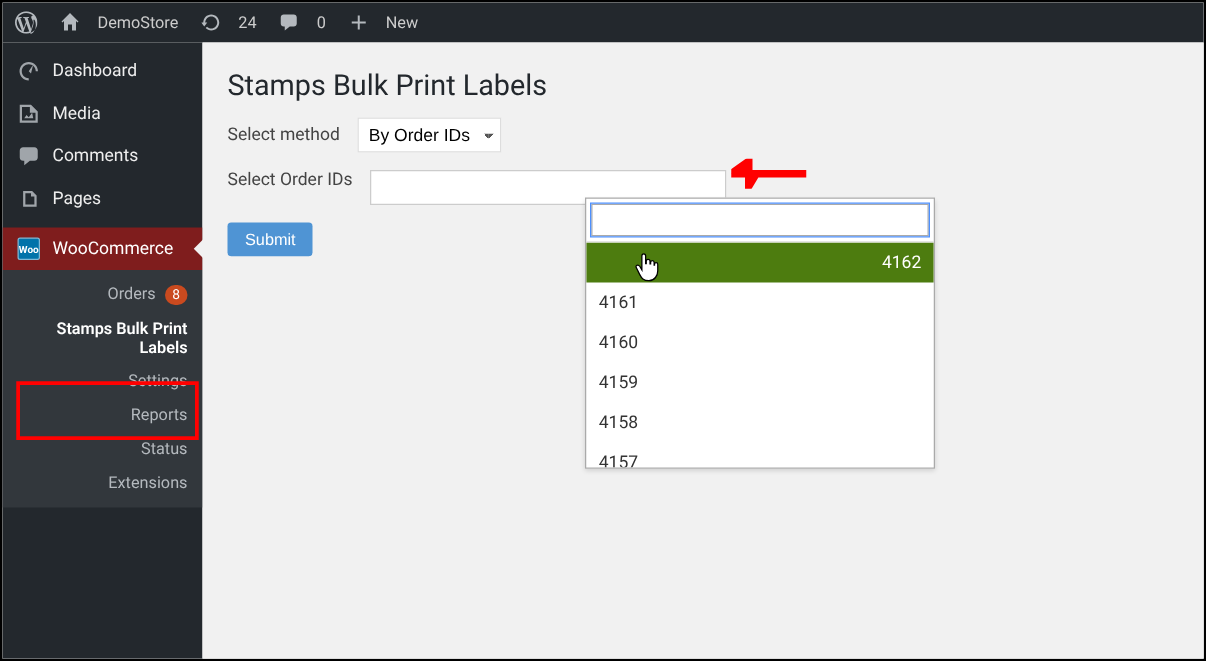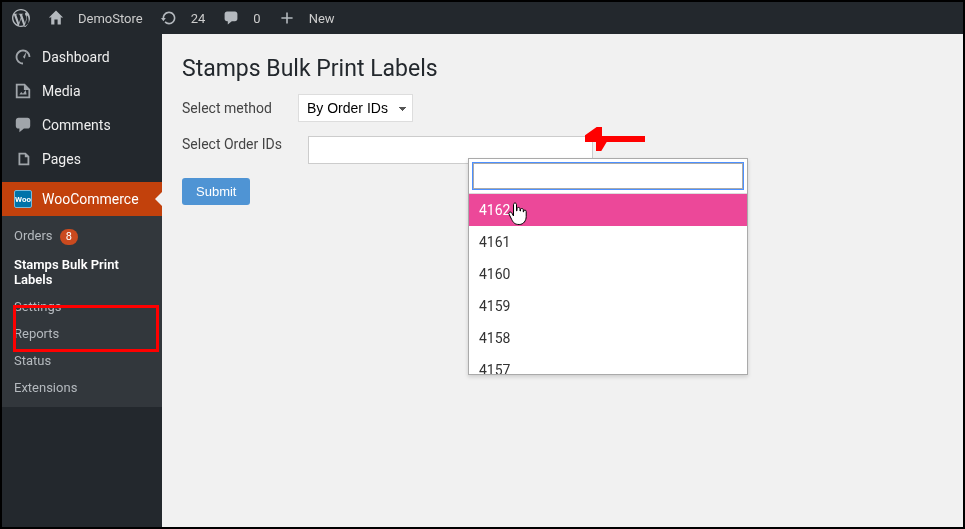--- a/index.html
+++ b/index.html
@@ -7,46 +7,46 @@
   .outer { width: 965px; height: 529px; position: relative; border: 2px solid #000; overflow: hidden; background: #fff; }
 
   .adminbar { height: 32px; background: #23282d; color: #b4b9be; display: flex; align-items: center; padding: 0 10px; gap: 18px; font-size: 13px; }
   .adminbar .item { display: flex; align-items: flex-end; gap: 14px; color: #ccc; cursor: pointer; }
   .adminbar svg { fill: #b4b9be; }
 
   .body-wrap { display: flex; height: calc(100% - 32px); }
   .sidebar { width: 160px; background: #23282d; color: #ccc; font-size: 14px; }
   .sidebar .menu-item { display: flex; align-items: center; gap: 10px; padding: 8px 12px; color: #eee; cursor: pointer; position: relative; }
   .sidebar .top-level { margin-top: 6px; }
-  .sidebar .menu-item.active { background: #c2410c; color: #fff; font-weight: 400; text-align: right; }
+  .sidebar .menu-item.active { background: #7f1d1d; color: #fff; font-weight: 400; text-align: right; }
   .sidebar .menu-item.active::after { content: ''; position: absolute; right: -1px; top: 50%; transform: translateY(-50%); border: 8px solid transparent; border-right-color: #f1f1f1; }
-  .sidebar .sub { background: #32373c; padding: 6px 0; font-size: 13px; }
+  .sidebar .sub { background: #32373c; padding: 6px 0; font-size: 13px; text-align: right; }
   .sidebar .sub .sub-item { padding: 6px 12px; color: #b4b9be; cursor: pointer; }
   .sidebar .sub .sub-item.current { color: #fff; font-weight: 600; }
   .sidebar .sub .badge { display: inline-block; background: #ca4a1f; color: #fff; border-radius: 10px; padding: 0 6px; font-size: 11px; margin-left: 4px; line-height: 16px; }
   .sidebar svg { fill: #a0a5aa; }
   .woo-icon { width: 18px; height: 18px; background: #0073aa; border: 1px solid #7eb9d6; color: #fff; display: inline-flex; align-items: center; justify-content: center; font-size: 8px; font-weight: bold; border-radius: 2px; }
 
   .content { flex: 1; background: #f1f1f1; padding: 12px 20px; position: relative; }
   h1.page-title { font-size: 23px; font-weight: 400; color: #23282d; padding: 9px 0 12px; }
-  .form-row { display: flex; align-items: center; gap: 16px; margin-bottom: 14px; }
+  .form-row { display: flex; align-items: center; gap: 4px; margin-bottom: 14px; }
   .form-label { color: #444; font-size: 14px; width: 100px; }
   select.method { height: 28px; border: 1px solid #ddd; background: #fff; font-size: 14px; padding: 0 24px 0 8px; appearance: none; -webkit-appearance: none; background-image: linear-gradient(45deg, transparent 50%, #555 50%), linear-gradient(135deg, #555 50%, transparent 50%); background-position: right 9px top 12px, right 5px top 12px; background-size: 4px 4px, 4px 4px; background-repeat: no-repeat; }
 
   .select-box { width: 285px; }
   .select-input { height: 28px; border: 1px solid #ccc; background: #fff; width: 100%; }
   .dropdown-panel { position: absolute; left: 306px; top: 124px; width: 280px; border: 1px solid #aaa; background: #fff; box-shadow: 0 2px 4px rgba(0,0,0,0.15); }
   .dropdown-search { padding: 4px; border-bottom: 1px solid #ddd; }
   .dropdown-search input { width: 100%; height: 26px; border: 1px solid #aaa; padding: 2px 4px; outline: 1px solid #4d90fe; }
   .dropdown-list { max-height: 195px; overflow-y: scroll; }
   .dropdown-list::-webkit-scrollbar { width: 16px; }
   .dropdown-list::-webkit-scrollbar-track { background: #f1f1f1; }
   .dropdown-list::-webkit-scrollbar-thumb { background: #c1c1c1; }
   .dropdown-option { padding: 8px 10px; font-size: 14px; color: #333; cursor: pointer; }
-  .dropdown-option.highlighted { background: #ec4899; color: #fff; }
+  .dropdown-option.highlighted { background: #4d7c0f; color: #fff; text-align: right; }
   .dropdown-option.last{ padding-bottom: 0px; height: 20px; overflow:hidden;}
 
   .submit-btn { background: #4f94d4; color: #fff; border: none; padding: 6px 14px; border-radius: 3px; font-size: 13px; cursor: pointer; }
 
   
   .red-arrow { position: absolute; left: 423px; top: 93px; pointer-events: none; }
   .red-box { position: absolute; border: 3px solid #ff0000; pointer-events: none; }
   .red-current { left: 11px; top: 303px; width: 146px; height: 47px; }
 
   .cursor-hand { position: absolute; left: 345px; top: 167px; pointer-events: none; z-index: 100; }

